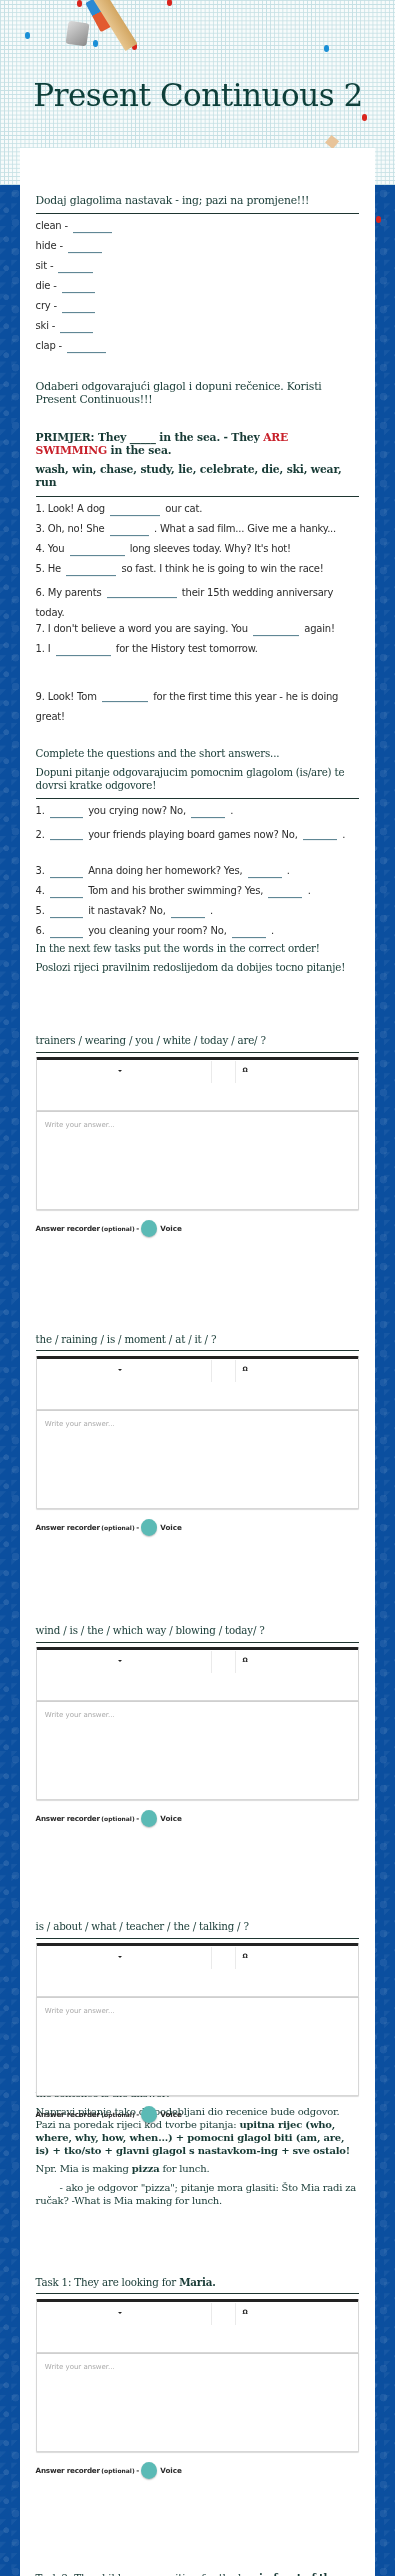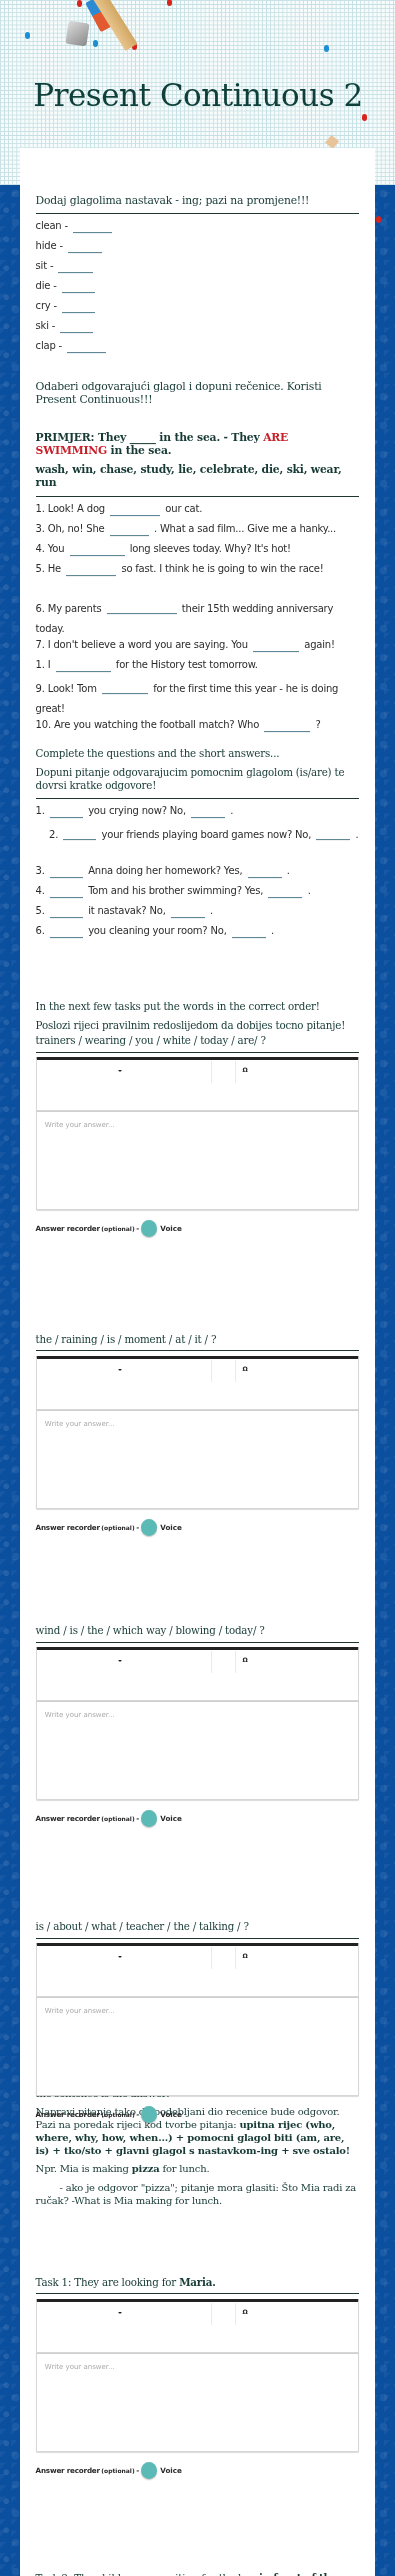--- a/index.html
+++ b/index.html
@@ -194,53 +194,48 @@
         <div class="fill-line" style="">
           <span>4. You</span>
           <span class="blank" style="width: 55px;"></span>
           <span>long sleeves today. Why? It's hot!</span>
         </div>
         <div class="fill-line" style="">
           <span>5. He</span>
           <span class="blank" style="width: 50px;"></span>
           <span>so fast. I think he is going to win the race!</span>
         </div>
-        <div class="fill-line wrap-line" style="line-height: 20px; height: 40px; margin-top: 16px;"><span>6. My parents</span><span class="blank" style="width: 70px;"></span><span>their 15th wedding anniversary today.</span></div>
+        <div class="fill-line wrap-line" style="line-height: 20px; height: 40px;"><span>6. My parents</span><span class="blank" style="width: 70px;"></span><span>their 15th wedding anniversary today.</span></div>
         <div class="fill-line" style="">
           <span>7. I don't believe a word you are saying. You</span>
           <span class="blank" style="width: 46px;"></span>
           <span>again!</span>
         </div>
         <div class="fill-line" style="">
           <span>1. I</span>
           <span class="blank" style="width: 55px;"></span>
           <span>for the History test tomorrow.</span>
         </div>
-        <div class="fill-line wrap-line" style="line-height: 20px; height: 40px;"><span>9. Look! Tom</span><span class="blank" style="width: 46px;"></span><span>for the first time this year - he is doing great!</span></div>
-        <div class="fill-line" style="">
-          <span>10. Are you watching the football match? Who</span>
-          <span class="blank" style="width: 46px;"></span>
-          <span>?</span>
-        </div>
+        <div class="fill-line wrap-line" style="line-height: 20px; height: 40px; margin-top: 24px;"><span>9. Look! Tom</span><span class="blank" style="width: 46px;"></span><span>for the first time this year - he is doing great!</span></div>
       </div>
   </div>
 
   <div class="content" style="top:599px;">
     <div class="h-serif" style="font-size:10.3px;">Complete the questions and the short answers...</div>
     <div class="h-serif" style="font-size:10.3px;margin-top:6.2px;">Dopuni pitanje odgovarajucim pomocnim glagolom (is/are) te dovrsi kratke odgovore!</div>
     <div class="rule" style="margin-top:6.2px;margin-bottom:6.2px;"></div>
     <div id="short-list">
         <div class="fill-line" style="">
           <span>1.</span>
           <span class="blank" style="width: 33px;"></span>
           <span>you crying now? No,</span>
           <span class="blank" style="width: 34px;"></span>
           <span>.</span>
         </div>
-        <div class="fill-line wrap-line" style="height: 40px; line-height: 20px; text-align: right;"><span>2.</span><span class="blank" style="width: 33px;"></span><span>your friends playing board games now? No,</span><span class="blank" style="width: 34px;"></span><span>.</span></div>
+        <div class="fill-line wrap-line" style="height: 40px; line-height: 20px;"><span>2.</span><span class="blank" style="width: 33px;"></span><span>your friends playing board games now? No,</span><span class="blank" style="width: 34px;"></span><span>.</span></div>
         <div class="fill-line" style="">
           <span>3.</span>
           <span class="blank" style="width: 33px;"></span>
           <span>Anna doing her homework? Yes,</span>
           <span class="blank" style="width: 34px;"></span>
           <span>.</span>
         </div>
         <div class="fill-line" style="">
           <span>4.</span>
           <span class="blank" style="width: 33px;"></span>
@@ -258,21 +253,21 @@
         <div class="fill-line" style="">
           <span>6.</span>
           <span class="blank" style="width: 33px;"></span>
           <span>you cleaning your room? No,</span>
           <span class="blank" style="width: 34px;"></span>
           <span>.</span>
         </div>
       </div>
   </div>
 
-  <div class="content" style="top:852px;">
+  <div class="content" style="top:794px;">
     <div class="h-serif" style="font-size:10.3px;">In the next few tasks put the words in the correct order!</div>
     <div class="h-serif" style="font-size:10.3px;margin-top:6.2px;">Poslozi rijeci pravilnim redoslijedom da dobijes tocno pitanje!</div>
   </div>
 
   <div class="content" style="top:1926px;">
     <div class="h-serif" style="font-size:10px;">In the next few tasks write questions so that the bolded part of the sentence is the answer:</div>
     <div class="h-serif" style="font-size:10px;margin-top:5.2px;">
       <span>Napravi pitanje tako da podebljani dio recenice bude odgovor. Pazi na poredak rijeci kod tvorbe pitanja: </span><b>upitna rijec (who, where, why, how, when...) + pomocni glagol biti (am, are, is) + tko/sto  + glavni glagol s nastavkom-ing + sve ostalo!</b>
     </div>
     <div class="h-serif" style="font-size:10px;margin-top:5.2px;">

